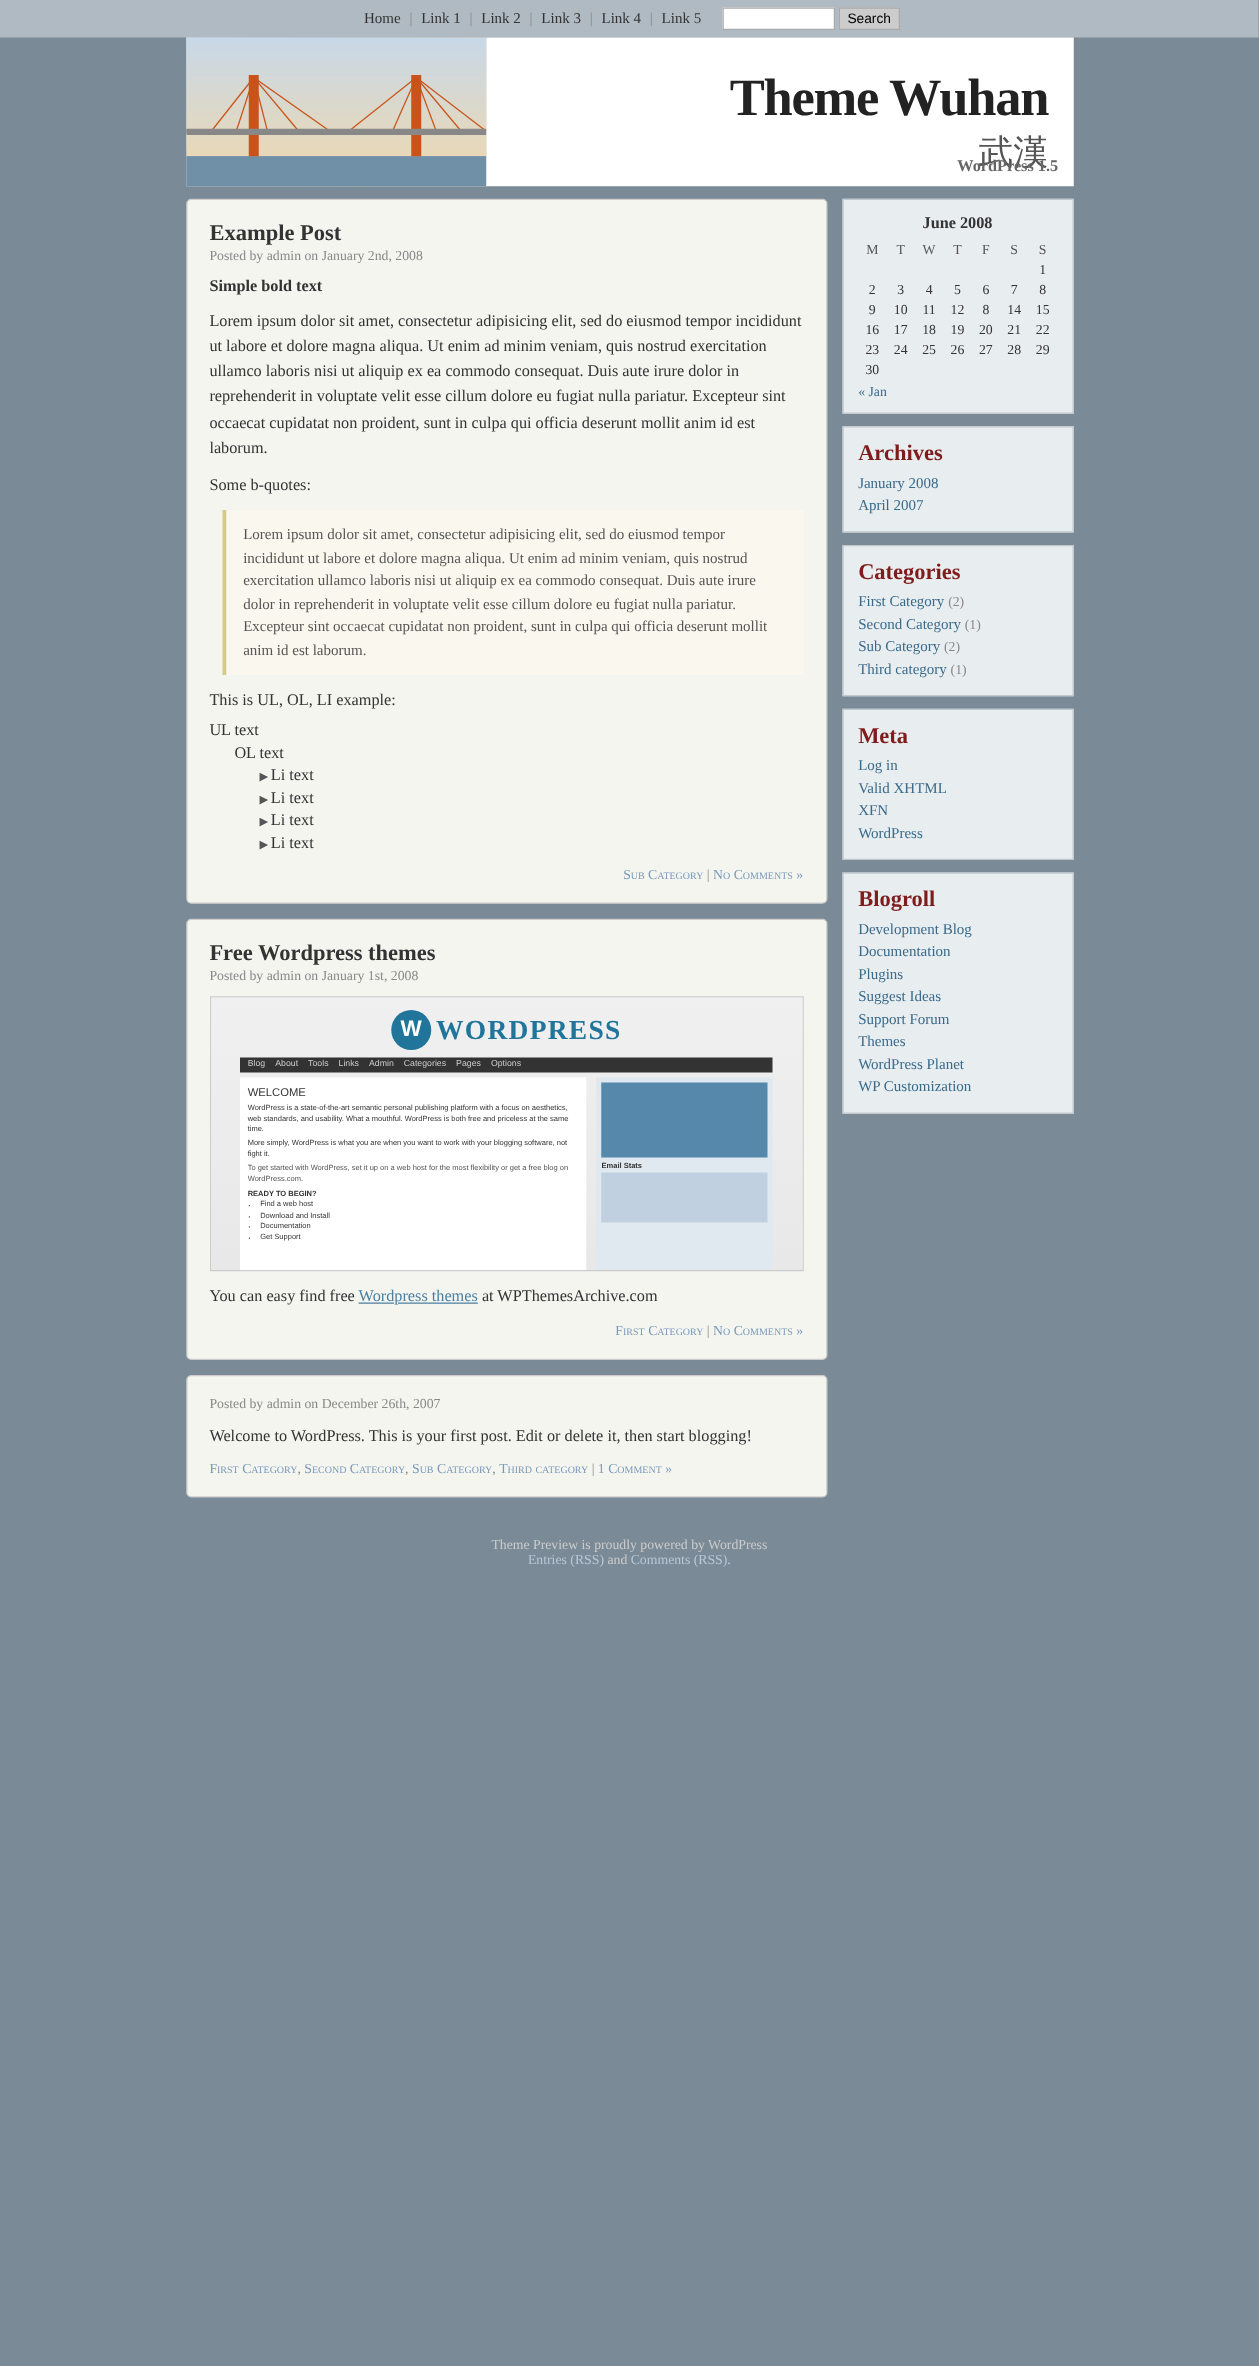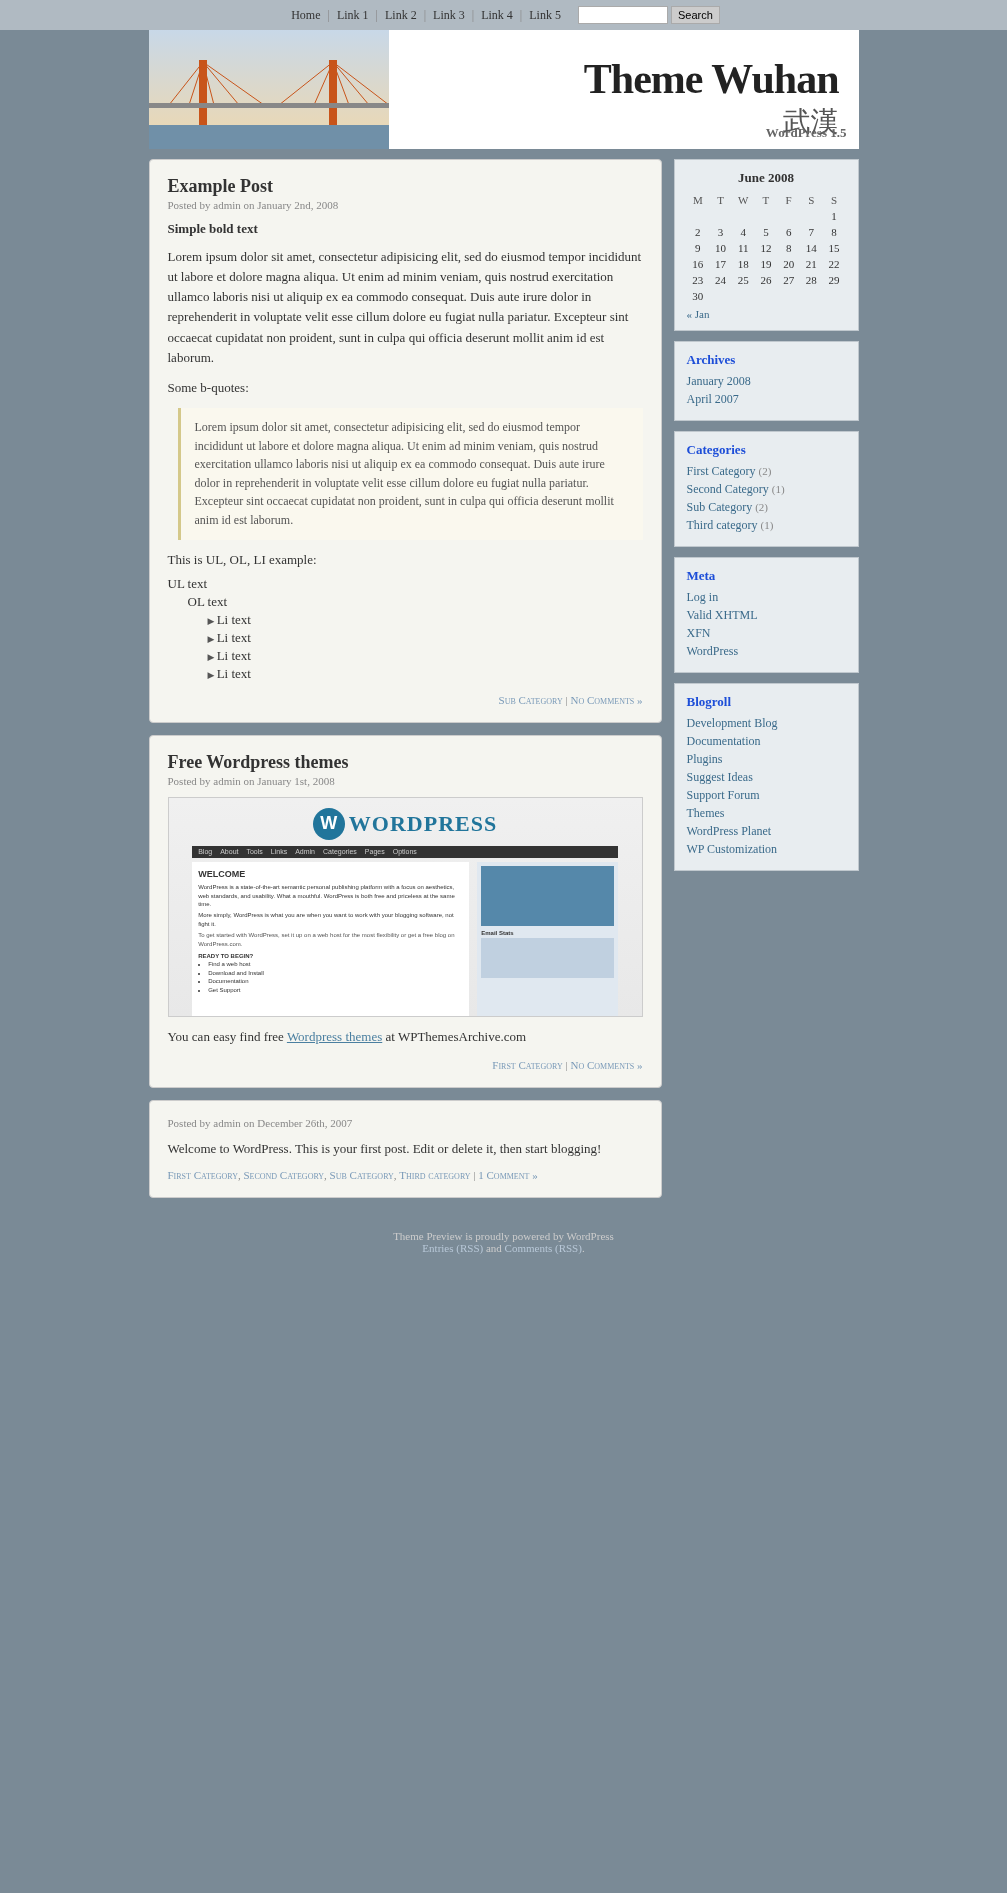--- a/index.html
+++ b/index.html
@@ -247,21 +247,21 @@
     }
     .wp-side-col {
       flex: 1;
       background: #e0e8f0;
       padding: 4px;
       font-size: 6px;
       font-family: sans-serif;
     }
     .wp-welcome-title {
       font-size: 9px;
-      font-weight: bold;
+      font-weight: normal;
       margin-bottom: 3px;
       text-transform: uppercase;
     }
 
     .post-body-text {
       font-size: 13px;
       line-height: 1.55;
       margin-bottom: 8px;
     }
     .post-link a {
@@ -327,22 +327,22 @@
       margin-top: 4px;
     }
     .calendar-nav a {
       color: #3a6a8a;
       text-decoration: none;
       font-size: 11px;
     }
 
     .widget-title {
       font-weight: bold;
-      font-size: 13px;
-      color: #1d4ed8;
+      font-size: 18px;
+      color: #7f1d1d;
       margin-bottom: 6px;
     }
     .widget-list {
       list-style: none;
       padding: 0;
     }
     .widget-list li {
       margin-bottom: 3px;
     }
     .widget-list li a {

